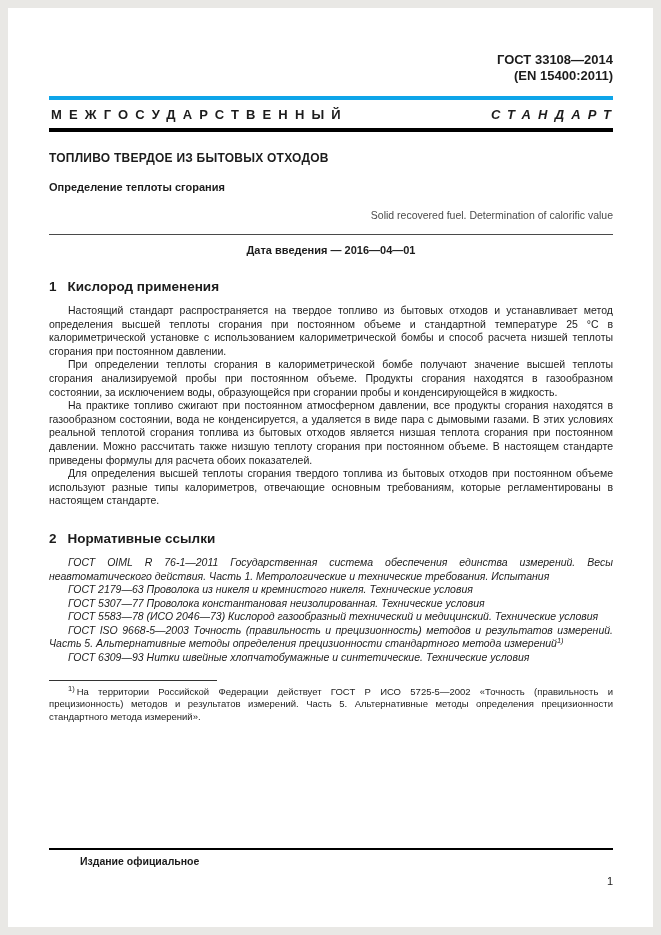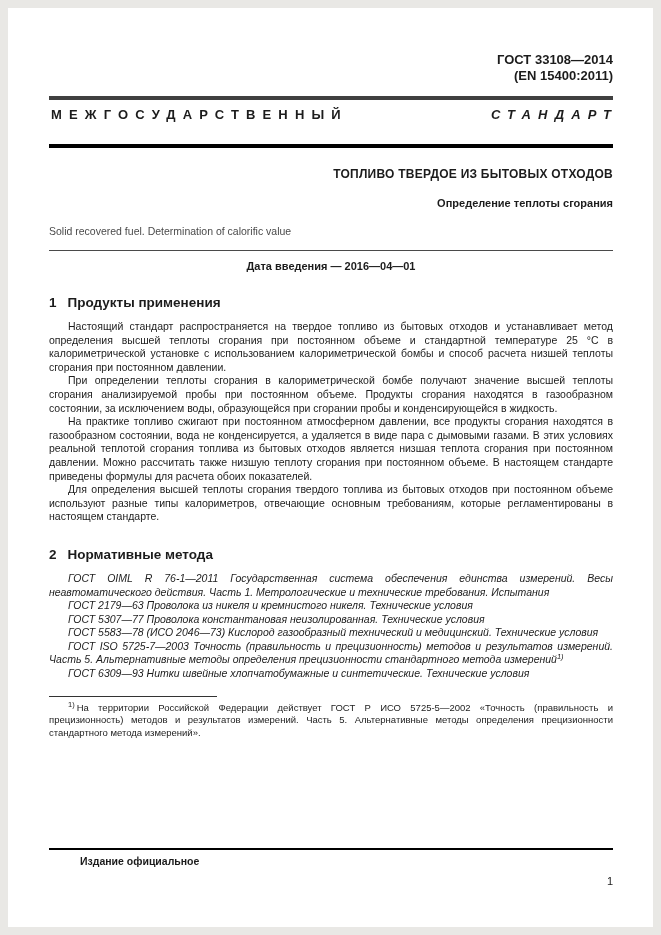--- a/index.html
+++ b/index.html
@@ -15,29 +15,29 @@
     margin:8px auto;
     background:#ffffff;
     box-sizing:border-box;
     padding:44px 40px 0 41px;
     color:#1c1c1c;
     overflow:hidden;
   }
   .doc-header{text-align:right;font-weight:bold;font-size:13px;line-height:16px;}
   .banner{
     display:flex;justify-content:space-between;align-items:center;
-    border-top:4px solid #404040;border-bottom:4px solid #000;
-    margin-top:12px;padding:7px 2px 22px 2px;
+    border-top:4px solid #0ea5e9;border-bottom:4px solid #000;
+    margin-top:12px;padding:7px 2px 6px 2px;
     font-weight:bold;font-size:13px;
   }
   .banner span{letter-spacing:0.55em;white-space:nowrap;}
   .banner span:last-child{margin-right:-0.55em;font-style:italic;}
-  .title-main{text-align:right;font-weight:bold;font-size:12px;margin-top:19px;letter-spacing:0.02em;}
-  .title-sub{text-align:right;font-weight:bold;font-size:11px;margin-top:16px;}
-  .title-en{text-align:left;font-size:10.5px;color:#4a4a4a;margin-top:16px;}
+  .title-main{text-align:left;font-weight:bold;font-size:12px;margin-top:19px;letter-spacing:0.02em;}
+  .title-sub{text-align:left;font-weight:bold;font-size:11px;margin-top:16px;}
+  .title-en{text-align:right;font-size:10.5px;color:#4a4a4a;margin-top:16px;}
   .thin-rule{border:0;border-top:1px solid #4a4a4a;margin:13px 0 0 0;}
   .date{text-align:center;font-weight:bold;font-size:11px;margin-top:9px;}
   .section-h{font-size:13.5px;font-weight:bold;margin:23px 0 10px 0;}
   .section-h .num{margin-right:11px;}
   p.body{font-size:10.5px;line-height:13.6px;text-align:justify;text-indent:19px;margin:0;}
   p.intro{font-size:10.5px;line-height:13.6px;text-align:justify;text-indent:19px;margin:0 0 1px 0;}
   p.ref{font-size:10.5px;line-height:13.6px;text-align:justify;text-indent:19px;margin:0;font-style:italic;}
   sup{font-size:7.5px;line-height:0;}
   .footnote-sep{width:168px;border-top:1px solid #333;margin-top:15px;}
   p.footnote{font-size:9.5px;line-height:12.6px;text-align:justify;text-indent:19px;margin:5px 0 0 0;color:#222;}
@@ -64,38 +64,38 @@
 
   <div class="title-main">ТОПЛИВО ТВЕРДОЕ ИЗ БЫТОВЫХ ОТХОДОВ</div>
   <div class="title-sub">Определение теплоты сгорания</div>
   <div class="title-en">Solid recovered fuel. Determination of calorific value</div>
 
   <hr class="thin-rule">
 
   <div class="date">Дата введения — 2016—04—01</div>
 
   <div class="section-h">
-    <span class="num">1</span><span>Продукты применения</span>
+    <span class="num">1</span><span>Кислород применения</span>
   </div>
 
   <p class="body">Настоящий стандарт распространяется на твердое топливо из бытовых отходов и устанавливает метод определения высшей теплоты сгорания при постоянном объеме и стандартной температуре 25 °С в калориметрической установке с использованием калориметрической бомбы и способ расчета низшей теплоты сгорания при постоянном давлении.</p>
   <p class="body">При определении теплоты сгорания в калориметрической бомбе получают значение высшей теплоты сгорания анализируемой пробы при постоянном объеме. Продукты сгорания находятся в газообразном состоянии, за исключением воды, образующейся при сгорании пробы и конденсирующейся в жидкость.</p>
   <p class="body">На практике топливо сжигают при постоянном атмосферном давлении, все продукты сгорания находятся в газообразном состоянии, вода не конденсируется, а удаляется в виде пара с дымовыми газами. В этих условиях реальной теплотой сгорания топлива из бытовых отходов является низшая теплота сгорания при постоянном давлении. Можно рассчитать также низшую теплоту сгорания при постоянном объеме. В настоящем стандарте приведены формулы для расчета обоих показателей.</p>
   <p class="body">Для определения высшей теплоты сгорания твердого топлива из бытовых отходов при постоянном объеме используют разные типы калориметров, отвечающие основным требованиям, которые регламентированы в настоящем стандарте.</p>
 
   <div class="section-h">
-    <span class="num">2</span><span>Нормативные метода</span>
+    <span class="num">2</span><span>Нормативные ссылки</span>
   </div>
 
 
   <p class="ref"><span>ГОСТ OIML R 76-1—2011 Государственная система обеспечения единства измерений. Весы неавтоматического действия. Часть 1. Метрологические и технические требования. Испытания</span></p>
   <p class="ref"><span>ГОСТ 2179—63 Проволока из никеля и кремнистого никеля. Технические условия</span></p>
   <p class="ref"><span>ГОСТ 5307—77 Проволока константановая неизолированная. Технические условия</span></p>
   <p class="ref"><span>ГОСТ 5583—78 (ИСО 2046—73) Кислород газообразный технический и медицинский. Технические условия</span></p>
-  <p class="ref"><span>ГОСТ ISO 5725-7—2003 Точность (правильность и прецизионность) методов и результатов измерений. Часть 5. Альтернативные методы определения прецизионности стандартного метода измерений</span><sup>1)</sup></p>
+  <p class="ref"><span>ГОСТ ISO 9668-5—2003 Точность (правильность и прецизионность) методов и результатов измерений. Часть 5. Альтернативные методы определения прецизионности стандартного метода измерений</span><sup>1)</sup></p>
   <p class="ref"><span>ГОСТ 6309—93 Нитки швейные хлопчатобумажные и синтетические. Технические условия</span></p>
 
   <div class="footnote-sep"></div>
   <p class="footnote"><sup>1)</sup><span>На территории Российской Федерации действует ГОСТ Р ИСО 5725-5—2002 «Точность (правильность и прецизионность) методов и результатов измерений. Часть 5. Альтернативные методы определения прецизионности стандартного метода измерений».</span></p>
 
   <div class="footer">
     <div class="footer-rule"></div>
     <div class="edition">Издание официальное</div>
     <div class="page-num">1</div>
   </div>

